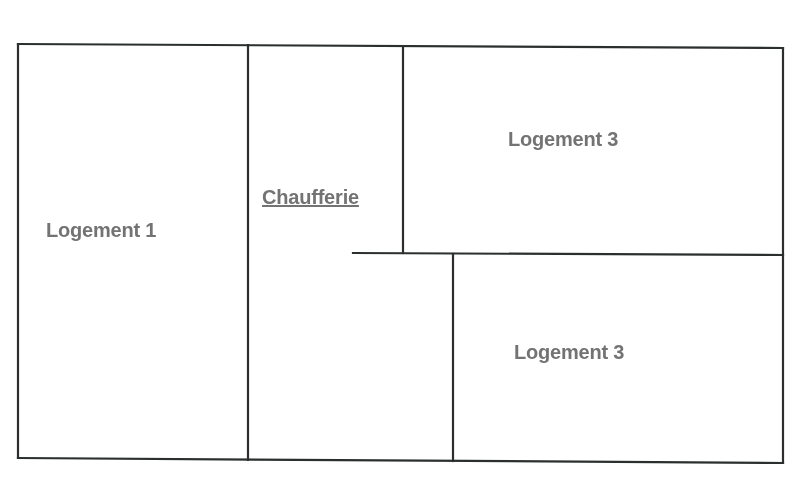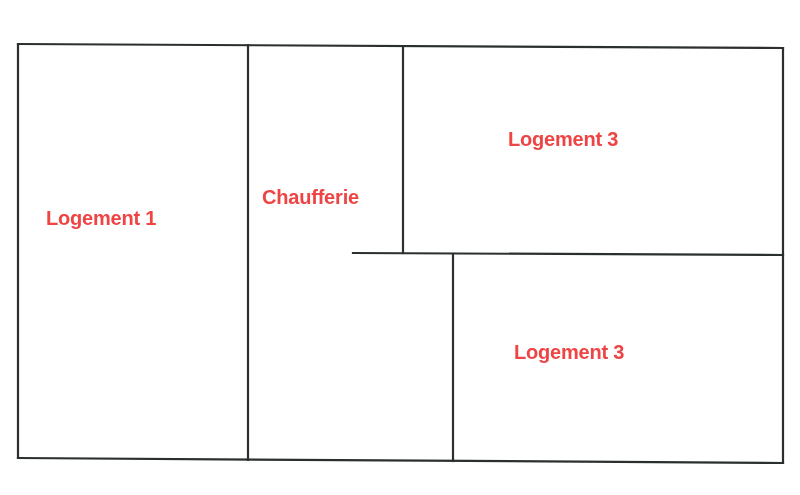--- a/index.html
+++ b/index.html
@@ -4,37 +4,37 @@
   <style>
     html, body { margin: 0; padding: 0; }
     body {
       width: 800px; height: 495px; background: #ffffff;
       position: relative; overflow: hidden;
       font-family: "Liberation Sans", "DejaVu Sans", sans-serif;
     }
     #plan { position: absolute; left: 0; top: 0; }
     .label {
       position: absolute; font-weight: bold; font-size: 20px;
-      color: #ef4444; white-space: nowrap; letter-spacing: -0.2px;
+      color: #737373; white-space: nowrap; letter-spacing: -0.2px;
     }
   </style>
 </head>
 <body>
 
 <svg id="plan" width="800" height="495" viewBox="0 0 800 495">
   <g stroke="#2b2f2f" stroke-width="2.2" fill="none" stroke-linecap="square">
 
     <line x1="18" y1="44" x2="783" y2="48"></line>
     <line x1="18" y1="44" x2="18" y2="458"></line>
     <line x1="783" y1="48" x2="783" y2="463"></line>
     <line x1="18" y1="458" x2="783" y2="463"></line>
 
     <line x1="248" y1="45" x2="248" y2="460"></line>
     <line x1="403" y1="47" x2="403" y2="253"></line>
     <line x1="353" y1="253" x2="783" y2="255"></line>
     <line x1="453" y1="254" x2="453" y2="461"></line>
   </g>
 </svg>
 
-<div class="label" style="left:46px; top:207px;">Logement 1</div>
-<div class="label" style="left:262px; top:186px;">Chaufferie</div>
+<div class="label" style="left:46px; top:219px;">Logement 1</div>
+<div class="label" style="left:262px; top:186px;text-decoration:underline;">Chaufferie</div>
 <div class="label" style="left:508px; top:128px;">Logement 3</div>
 <div class="label" style="left:514px; top:341px;">Logement 3</div>
 
 </body></html>

